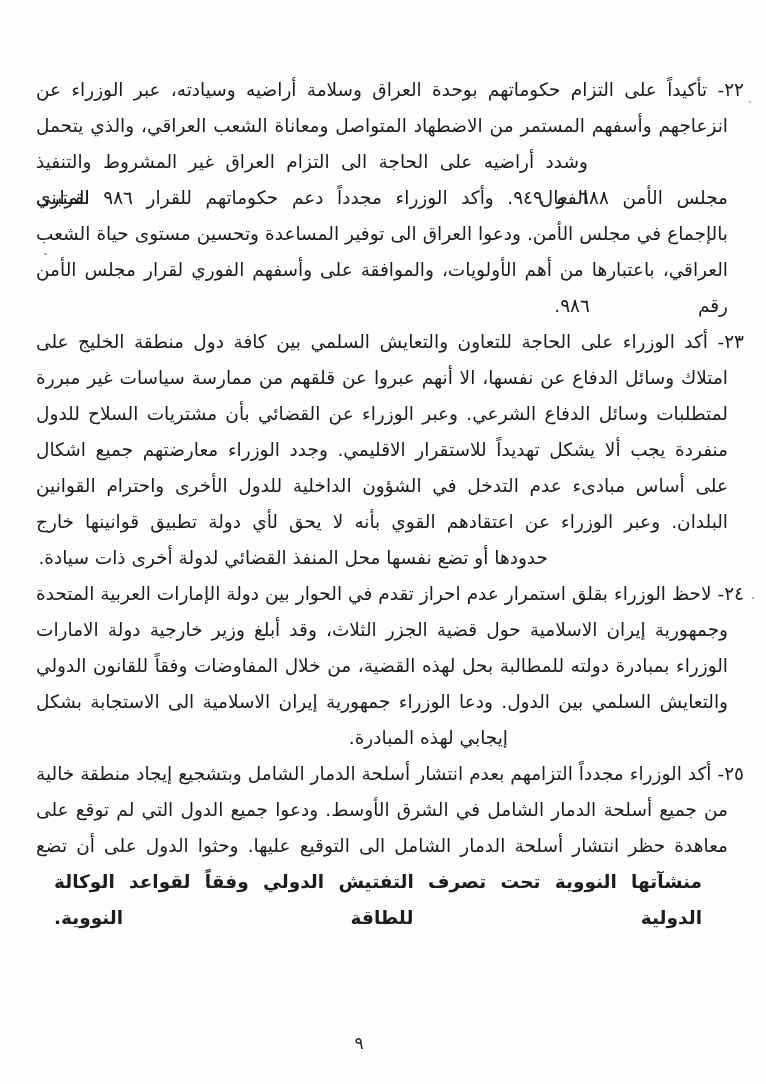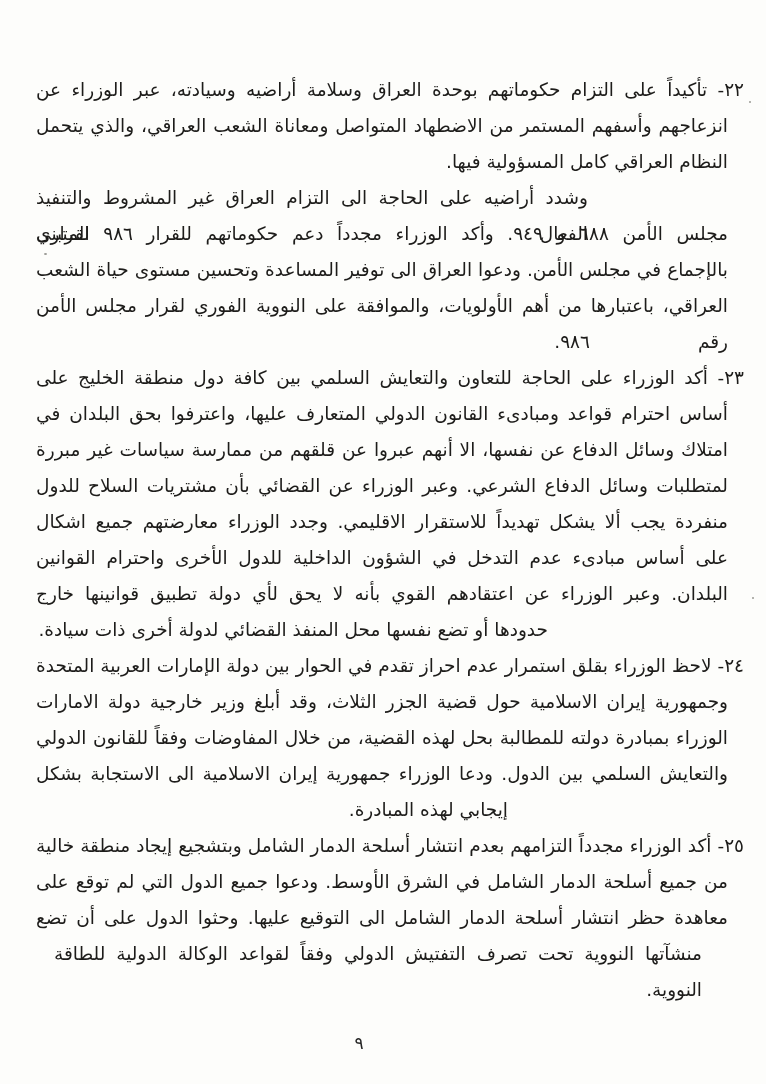--- a/index.html
+++ b/index.html
@@ -33,21 +33,21 @@
   }
   
   .ln.num { margin-right: -16px; }
   
   .ln.ind140 { padding-right: 140px; }
   
   .ln.endline   { text-align: right; text-align-last: right; -moz-text-align-last: right; }
   .ln.ind138    { padding-right: 138px; }
   .ln.ind180    { padding-right: 180px; }
   .ln.ind220    { padding-right: 220px; }
-  .ln.tight     { padding-right: 26px; padding-left: 18px; }
+  .ln.tight     { padding-right: 26px; padding-left: 18px; font-weight: bold; }
   .page-number {
     position: absolute;
     top: 1033px; left: 347px;
     width: 24px;
     direction: rtl;
     font-size: 17px;
     color: #262626;
     text-align: center;
   }
   
@@ -59,34 +59,32 @@
 </head>
 <body>
 
 <div class="page">
 
   <div class="text-block">
 
     <div>
       <div class="ln num">٢٢- تأكيداً على التزام حكوماتهم بوحدة العراق وسلامة أراضيه وسيادته، عبر الوزراء عن</div>
       <div class="ln">انزعاجهم وأسفهم المستمر من الاضطهاد المتواصل ومعاناة الشعب العراقي، والذي يتحمل</div>
-      <div class="ln endline">النظام العراقي كامل المسؤولية فيها.</div>
     </div>
 
     <div>
       <div class="ln ind140">وشدد أراضيه على الحاجة الى التزام العراق غير المشروط والتنفيذ الفعال لقراري</div>
       <div class="ln">مجلس الأمن ٦٨٨ و ٩٤٩. وأكد الوزراء مجدداً دعم حكوماتهم للقرار ٩٨٦ المتبنى</div>
       <div class="ln">بالإجماع في مجلس الأمن. ودعوا العراق الى توفير المساعدة وتحسين مستوى حياة الشعب</div>
-      <div class="ln">العراقي، باعتبارها من أهم الأولويات، والموافقة على النووية الفوري لقرار مجلس الأمن رقم</div>
+      <div class="ln">العراقي، باعتبارها من أهم الأولويات، والموافقة على وأسفهم الفوري لقرار مجلس الأمن رقم</div>
       <div class="ln endline ind138">٩٨٦.</div>
     </div>
 
     <div>
       <div class="ln num">٢٣- أكد الوزراء على الحاجة للتعاون والتعايش السلمي بين كافة دول منطقة الخليج على</div>
-      <div class="ln">أساس احترام قواعد ومبادىء القانون الدولي المتعارف عليها، واعترفوا بحق البلدان في</div>
       <div class="ln">امتلاك وسائل الدفاع عن نفسها، الا أنهم عبروا عن قلقهم من ممارسة سياسات غير مبررة</div>
       <div class="ln">لمتطلبات وسائل الدفاع الشرعي. وعبر الوزراء عن القضائي بأن مشتريات السلاح للدول</div>
       <div class="ln">منفردة يجب ألا يشكل تهديداً للاستقرار الاقليمي. وجدد الوزراء معارضتهم جميع اشكال</div>
       <div class="ln">على أساس مبادىء عدم التدخل في الشؤون الداخلية للدول الأخرى واحترام القوانين</div>
       <div class="ln">البلدان. وعبر الوزراء عن اعتقادهم القوي بأنه لا يحق لأي دولة تطبيق قوانينها خارج</div>
       <div class="ln endline ind180">حدودها أو تضع نفسها محل المنفذ القضائي لدولة أخرى ذات سيادة.</div>
     </div>
 
     <div>
       <div class="ln num">٢٤- لاحظ الوزراء بقلق استمرار عدم احراز تقدم في الحوار بين دولة الإمارات العربية المتحدة</div>

